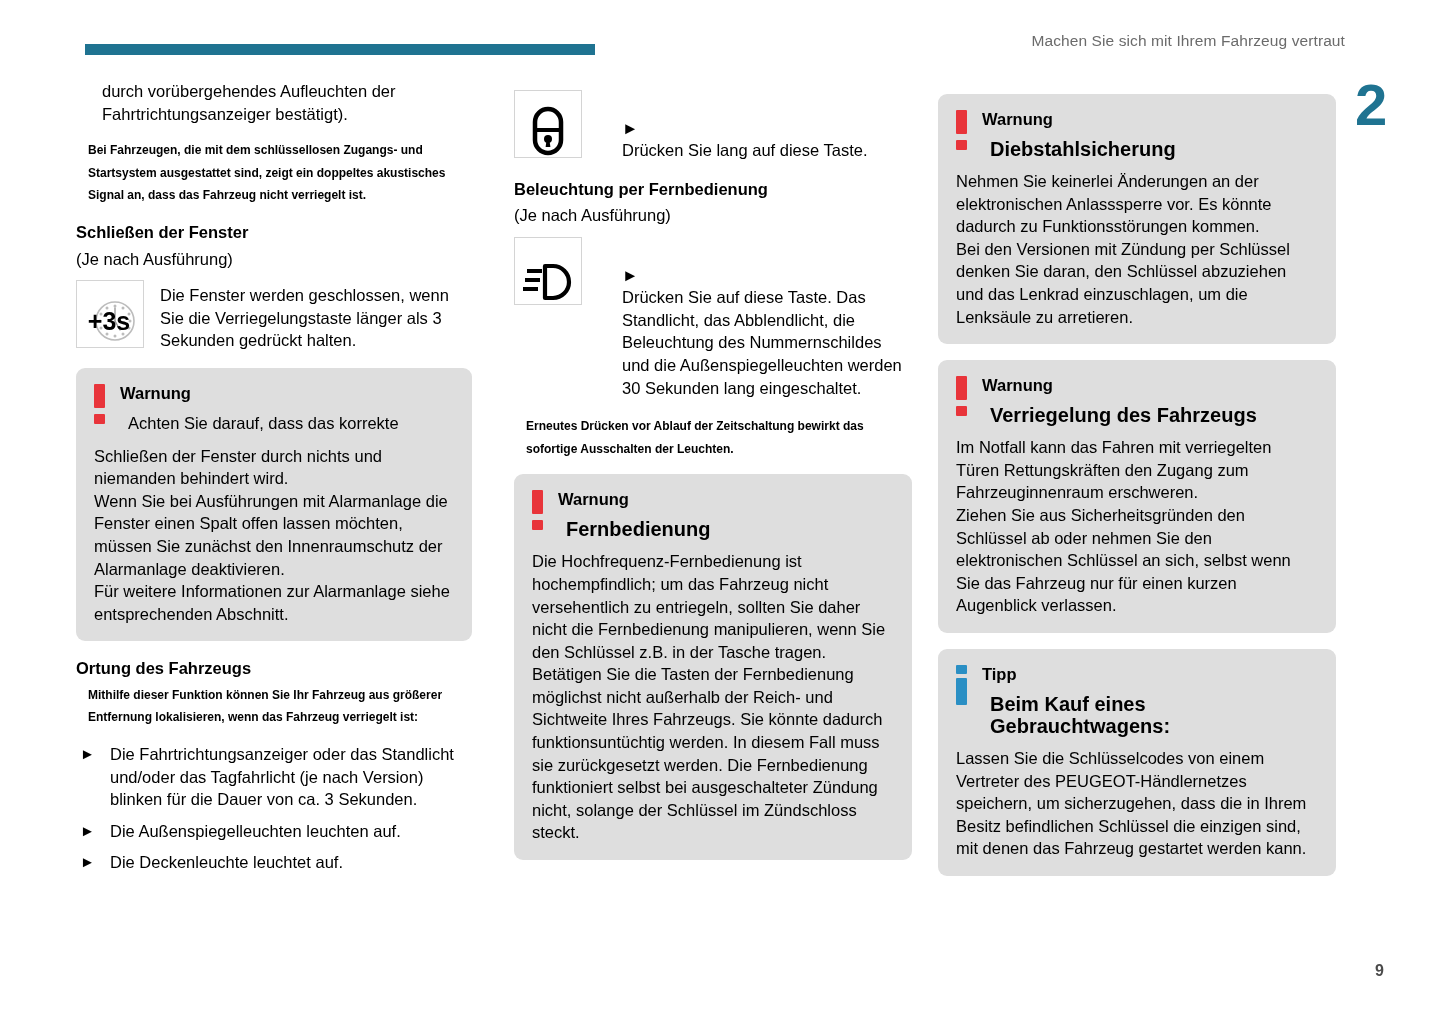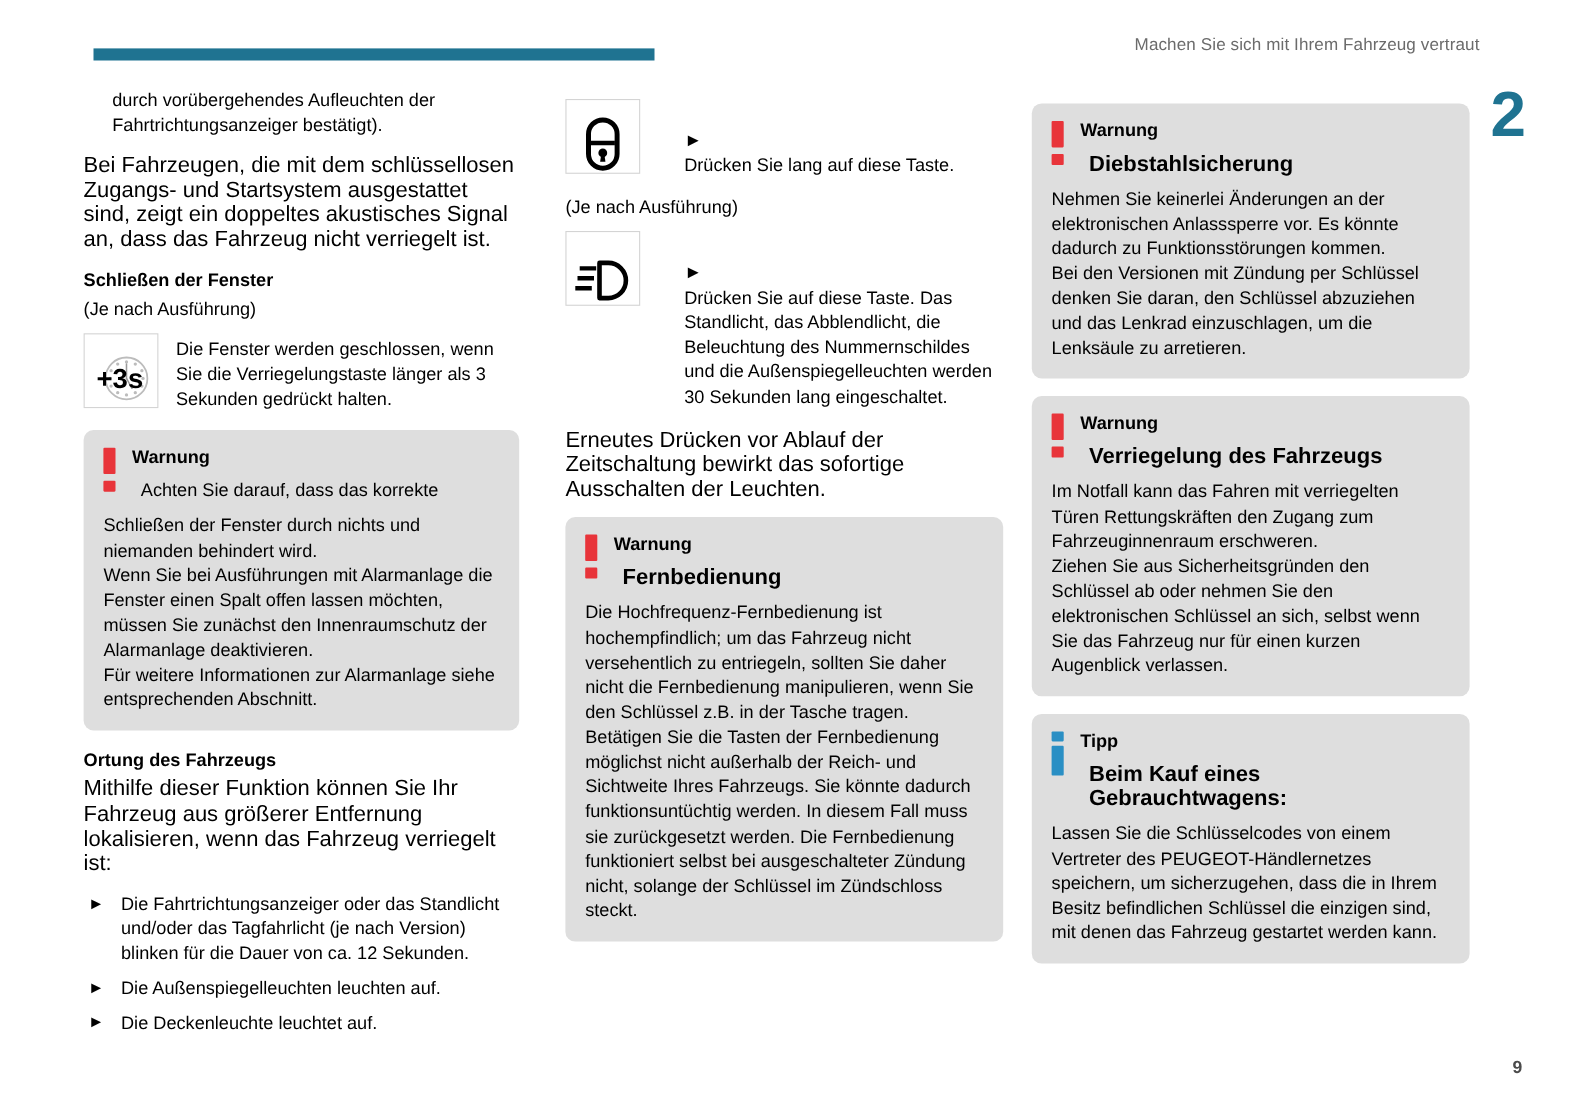--- a/index.html
+++ b/index.html
@@ -59,23 +59,24 @@
   .col {
     position: absolute;
     top: 80px;
   }
   .col-1 { left: 76px;  width: 396px; }
   .col-2 { left: 514px; width: 398px; }
   .col-3 { left: 938px; width: 398px; }
 
   
   p.body {
-    margin: 0 0 14px 0;
-    font-size: 20px;
-    line-height: 22.6px;
+    margin: 0 0 14px 12px;
+    font-size: 12px;
+    line-height: 22.6px;
+    font-weight: bold;
   }
   p.indent {
     margin: 0 0 14px 0;
     padding-left: 26px;
     font-size: 16.5px;
     line-height: 22.6px;
   }
   h3.sub {
     margin: 6px 0 4px 0;
     font-size: 16.5px;
@@ -294,21 +295,21 @@
       </div>
       <p class="cal-body">Schließen der Fenster durch nichts und niemanden behindert wird.<br>Wenn Sie bei Ausführungen mit Alarmanlage die Fenster einen Spalt offen lassen möchten, müssen Sie zunächst den Innenraumschutz der Alarmanlage deaktivieren.<br>Für weitere Informationen zur Alarmanlage siehe entsprechenden Abschnitt.</p>
     </div>
 
     <h3 class="sub">Ortung des Fahrzeugs</h3>
     <p class="body">Mithilfe dieser Funktion können Sie Ihr Fahrzeug aus größerer Entfernung lokalisieren, wenn das Fahrzeug verriegelt ist:</p>
 
     <ul class="triangles">
       <li>
         <span class="tri">►</span>
-        <span>Die Fahrtrichtungsanzeiger oder das Standlicht und/oder das Tagfahrlicht (je nach Version) blinken für die Dauer von ca. 12 Sekunden.</span>
+        <span>Die Fahrtrichtungsanzeiger oder das Standlicht und/oder das Tagfahrlicht (je nach Version) blinken für die Dauer von ca. 3 Sekunden.</span>
       </li>
       <li>
         <span class="tri">►</span>
         <span>Die Außenspiegelleuchten leuchten auf.</span>
       </li>
       <li>
         <span class="tri">►</span>
         <span>Die Deckenleuchte leuchtet auf.</span>
       </li>
     </ul>
@@ -321,20 +322,21 @@
         <svg width="44" height="52" viewBox="0 0 44 52" aria-hidden="true">
           <rect x="9" y="4" width="26" height="44" rx="13" ry="13" fill="none" stroke="#000000" stroke-width="4.5"></rect>
           <line x1="11" y1="25" x2="33" y2="25" stroke="#000000" stroke-width="4"></line>
           <circle cx="22" cy="34" r="4" fill="#000000"></circle>
           <path d="M20.6 35 L23.4 35 L24.4 42 L19.6 42 Z" fill="#000000"></path>
         </svg>
       </div>
       <div class="icon-text"><br>        ►<br>        Drücken Sie lang auf diese Taste.<br>      </div>
     </div>
 
+    <h3 class="sub">Beleuchtung per Fernbedienung</h3>
     <p class="variant">(Je nach Ausführung)</p>
 
     <div class="icon-row with-arrow">
       <div class="icon-box">
         <svg width="54" height="44" viewBox="0 0 54 44" aria-hidden="true">
           <path d="M24 6 L32 6 A16 16 0 0 1 32 38 L24 38 Z" fill="none" stroke="#000000" stroke-width="4.2" stroke-linejoin="round"></path>
           <g stroke="#000000" stroke-width="4" stroke-linecap="butt">
             <line x1="6" y1="11" x2="21" y2="11"></line>
             <line x1="4" y1="20" x2="19" y2="20"></line>
             <line x1="2" y1="29" x2="17" y2="29"></line>

